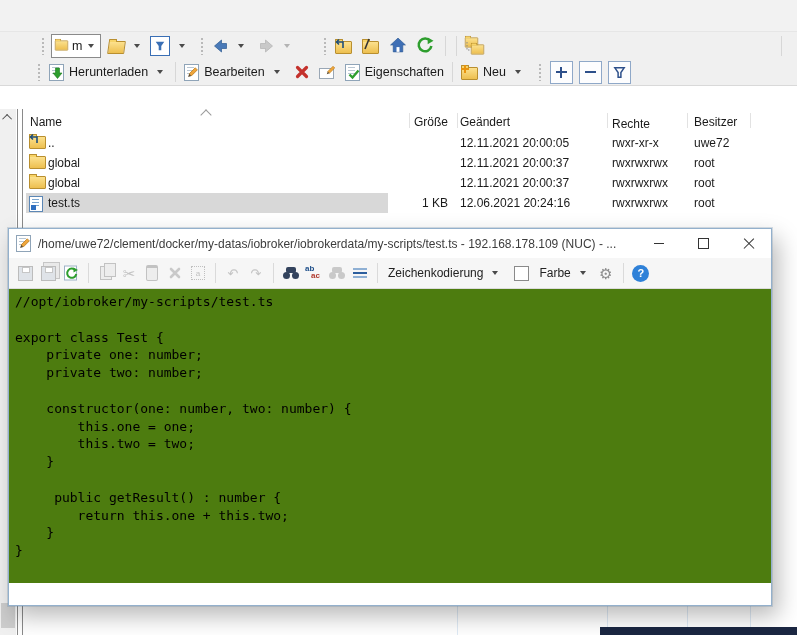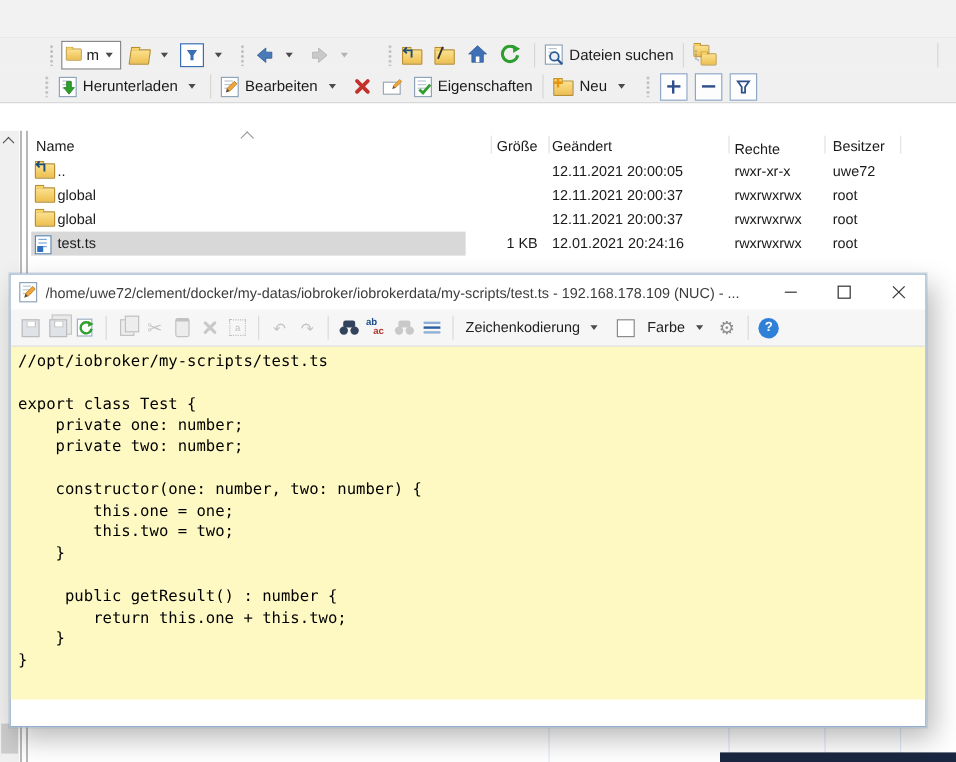--- a/index.html
+++ b/index.html
@@ -105,21 +105,21 @@
   .binoc.dis::after{background:#c9c9c9;}
   .repl{position:relative;width:18px;height:14px;font-family:"Liberation Sans",sans-serif;}
   .repl::before{content:"ab";position:absolute;left:0;top:-2px;font-size:8px;font-weight:bold;color:#1d4e89;}
   .repl::after{content:"ac";position:absolute;left:6px;top:5px;font-size:8px;font-weight:bold;color:#b03a2e;}
   .goto{width:14px;height:12px;position:relative;}
   .goto::before{content:"";position:absolute;left:0;top:1px;width:14px;height:2px;background:#8fb0d4;box-shadow:0 4px 0 #2d5f9e,0 8px 0 #8fb0d4;}
   .chk{width:13px;height:13px;background:#fff;border:1px solid #8a8a8a;margin:0 4px 0 6px;}
   .gear{font-size:15px;color:#8d8d8d;line-height:1;}
   .help{width:17px;height:17px;border-radius:50%;background:#2f81d8;color:#fff;font-weight:bold;font-size:11px;display:flex;align-items:center;justify-content:center;}
 
-  .ecode{position:absolute;left:0;top:60px;right:0;bottom:22px;background:#fef9c3;overflow:hidden;}
+  .ecode{position:absolute;left:0;top:60px;right:0;bottom:22px;background:#4d7c0f;overflow:hidden;}
   .ecode pre{margin:0;padding:4px 0 0 6px;font-family:"DejaVu Sans Mono","Liberation Mono",monospace;font-size:13px;line-height:17.8px;color:#000;white-space:pre;}
   .estatus{position:absolute;left:0;bottom:0;right:0;height:22px;background:#f0f0f0;border-top:1px solid #d9d9d9;display:flex;font-size:11.5px;color:#222;}
   .scell{border-right:1px solid #d2d2d2;box-shadow:inset -1px 0 0 #fff;padding:4px 0 0 7px;white-space:nowrap;overflow:hidden;}
   .sc1{width:157px;}.sc2{width:152px;}.sc3{width:152px;}.sc4{width:148px;}.sc5{flex:1;border-right:none;position:relative;}
   .gripdots{position:absolute;right:2px;bottom:2px;width:8px;height:8px;background-image:radial-gradient(#a9a9a9 1px,transparent 1.2px);background-size:4px 4px;}
 </style>
 </head>
 <body>
 
 <div id="screen">
@@ -188,29 +188,20 @@
     </div>
     <div class="tbtn" style="margin-left:3px">
       <svg width="18" height="17" viewBox="0 0 16 16">
           <path d="M13 4 A6 6 0 1 0 14 8.5" fill="none" stroke="#2e9e2e" stroke-width="2.4"></path>
           <polygon points="10.5,0.5 16,3.5 10.5,6.8" fill="#2e9e2e"></polygon>
         </svg>
     </div>
 
     <div class="sep" style="margin-left:8px"></div>
 
-    <div class="tbtn">
-      <span class="doc">
-        <svg style="position:absolute;left:1px;top:3px" width="14" height="14" viewBox="0 0 14 14">
-            <circle cx="6" cy="6" r="3.6" fill="#e9f0f8" stroke="#2d5a92" stroke-width="1.5"></circle>
-            <line x1="8.6" y1="8.6" x2="12.5" y2="12.5" stroke="#2d5a92" stroke-width="2"></line>
-          </svg>
-      </span>
-      <span>Dateien suchen</span>
-    </div>
 
     <div class="sep"></div>
 
     <div class="tbtn">
       <span style="position:relative;width:20px;height:18px;display:inline-block">
         <span class="fld small" style="position:absolute;left:0;top:-1px"></span>
         <span class="fld small" style="position:absolute;left:6px;top:6px"></span>
         <svg style="position:absolute;left:0;top:2px" width="12" height="14" viewBox="0 0 12 14">
             <path d="M2 3 V11 H6" stroke="#8a8a8a" fill="none" stroke-width="1" stroke-dasharray="1.5 1.5"></path>
           </svg>
@@ -354,21 +345,21 @@
         <span class="r-mod">12.11.2021 20:00:37</span>
         <span class="r-rights">rwxrwxrwx</span>
         <span class="r-owner">root</span>
       </div>
 
       <div class="row">
         <span class="selbg"></span>
         <span class="icn"><span class="fdoc" style="margin-top:1px"></span></span>
         <span class="r-name">test.ts</span>
         <span class="r-size">1 KB</span>
-        <span class="r-mod">12.01.2021 20:24:16</span>
+        <span class="r-mod">12.06.2021 20:24:16</span>
         <span class="r-rights">rwxrwxrwx</span>
         <span class="r-owner">root</span>
       </div>
 
       <span class="gridline" style="left:431px"></span>
       <span class="gridline" style="left:581px"></span>
       <span class="gridline" style="left:661px"></span>
       <span class="gridline" style="left:724px"></span>
     </div>
   </div>

